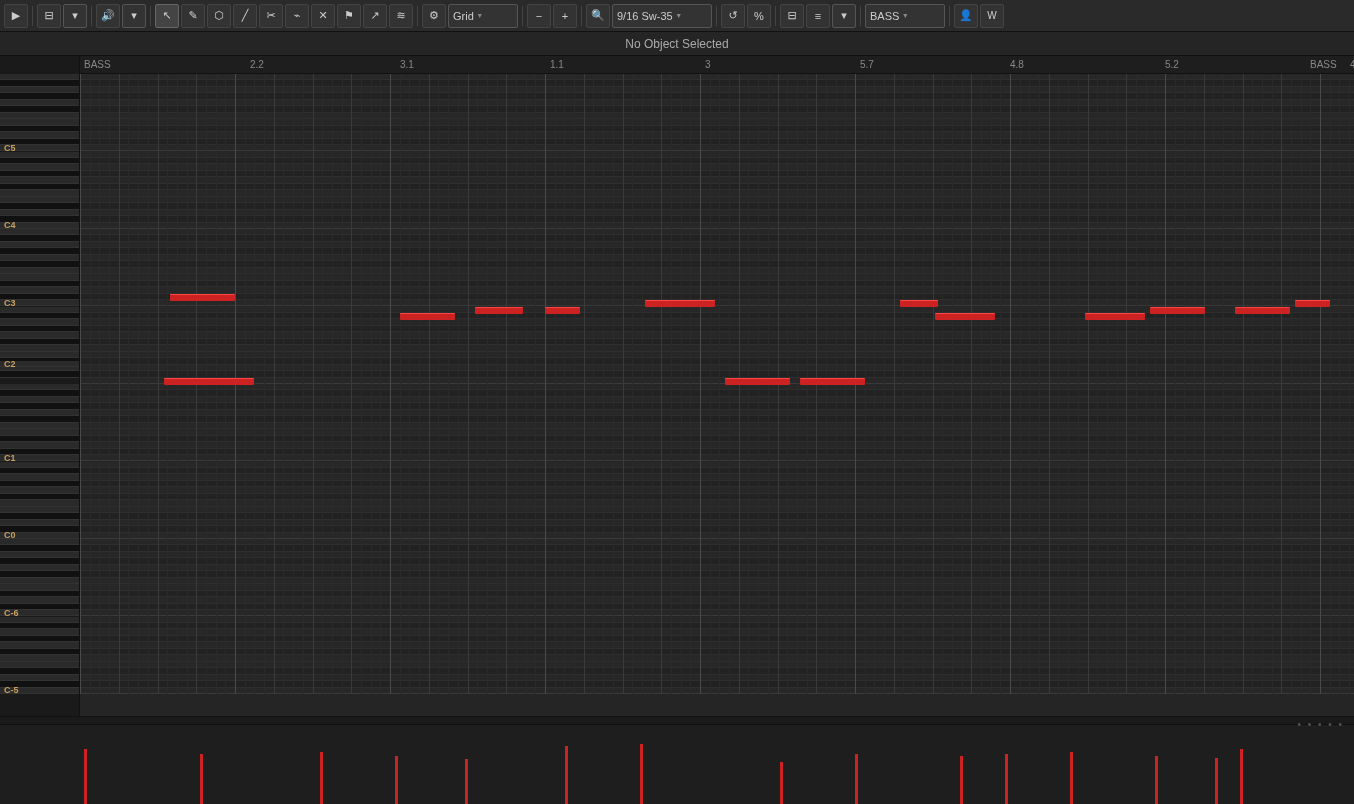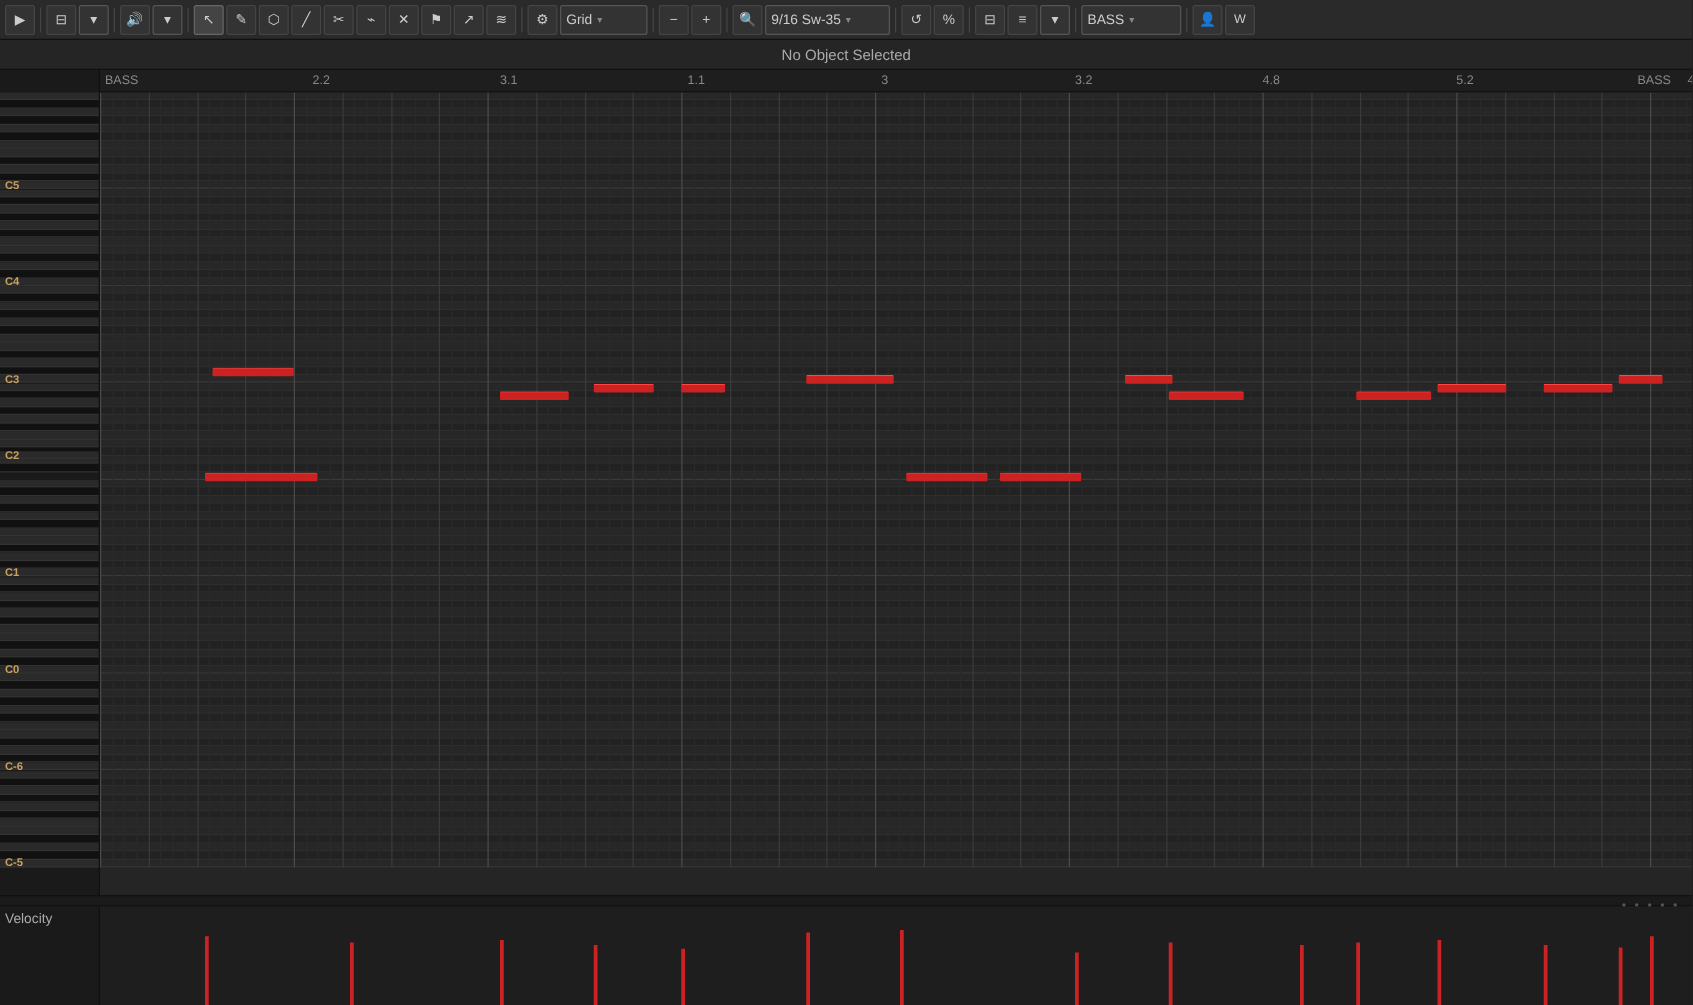--- a/index.html
+++ b/index.html
@@ -440,21 +440,21 @@
 
     <div id="grid-container">
 
       <div id="grid-header">
         <div id="grid-header-labels">
         <span class="beat-label" style="left: 4px;">BASS</span>
             <span class="beat-label" style="left: 170px;">2.2</span>
             <span class="beat-label" style="left: 320px;">3.1</span>
             <span class="beat-label" style="left: 470px;">1.1</span>
             <span class="beat-label" style="left: 625px;">3</span>
-            <span class="beat-label" style="left: 780px;">3.2</span>
+            <span class="beat-label" style="left: 780px;">5.7</span>
             <span class="beat-label" style="left: 930px;">4.8</span>
             <span class="beat-label" style="left: 1085px;">5.2</span>
             <span class="beat-label" style="left: 1230px;">BASS</span>
             <span class="beat-label" style="left: 1270px;">4</span>
           </div>
       </div>
 
       <div id="grid-canvas" style="position: relative; height: 620px;">
 
       <div class="grid-row white-key" style="top: 0px; height: 6.45833px;"></div>
@@ -702,23 +702,20 @@
         </div>
     </div>
 
   </div>
 
   <div id="scrollbar-area">
     <span class="scroll-dots">• • • • •</span>
   </div>
 
   <div id="velocity-section">
-    <div id="velocity-label-col">
-      <span>Velocity</span>
-    </div>
     <div id="velocity-canvas">
     <div class="velocity-bar" style="left: 84px; height: 55px;"></div>
         <div class="velocity-bar" style="left: 200px; height: 50px;"></div>
         <div class="velocity-bar" style="left: 320px; height: 52px;"></div>
         <div class="velocity-bar" style="left: 395px; height: 48px;"></div>
         <div class="velocity-bar" style="left: 465px; height: 45px;"></div>
         <div class="velocity-bar" style="left: 565px; height: 58px;"></div>
         <div class="velocity-bar" style="left: 640px; height: 60px;"></div>
         <div class="velocity-bar" style="left: 780px; height: 42px;"></div>
         <div class="velocity-bar" style="left: 855px; height: 50px;"></div>

